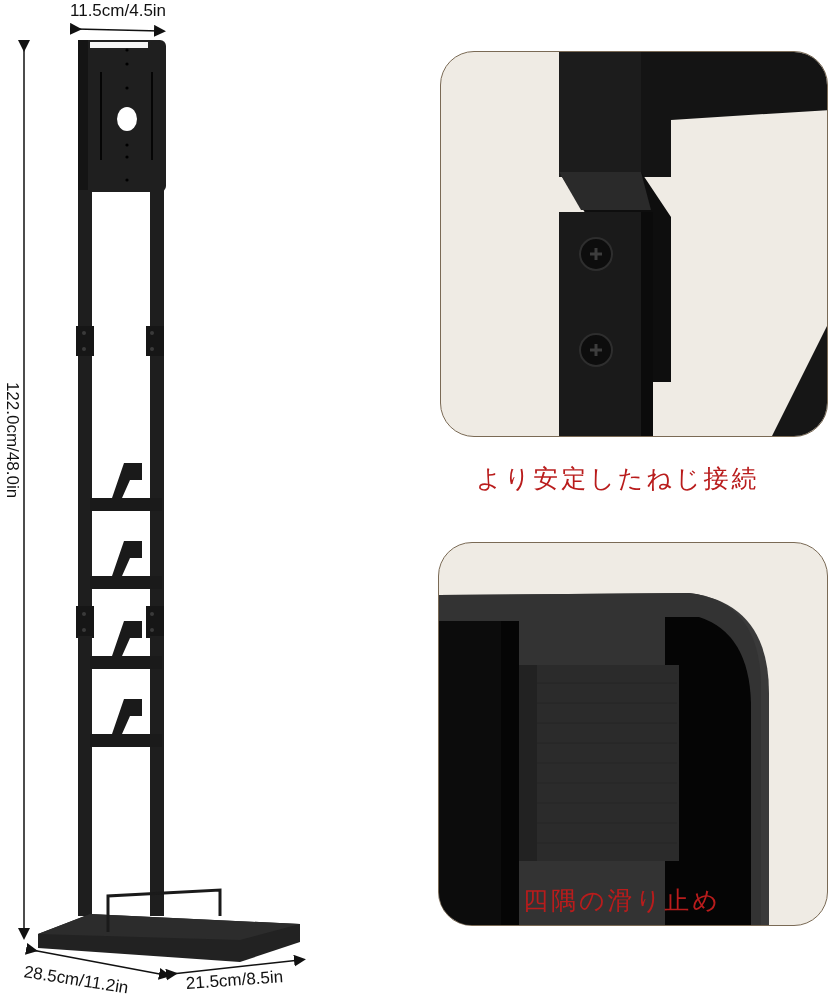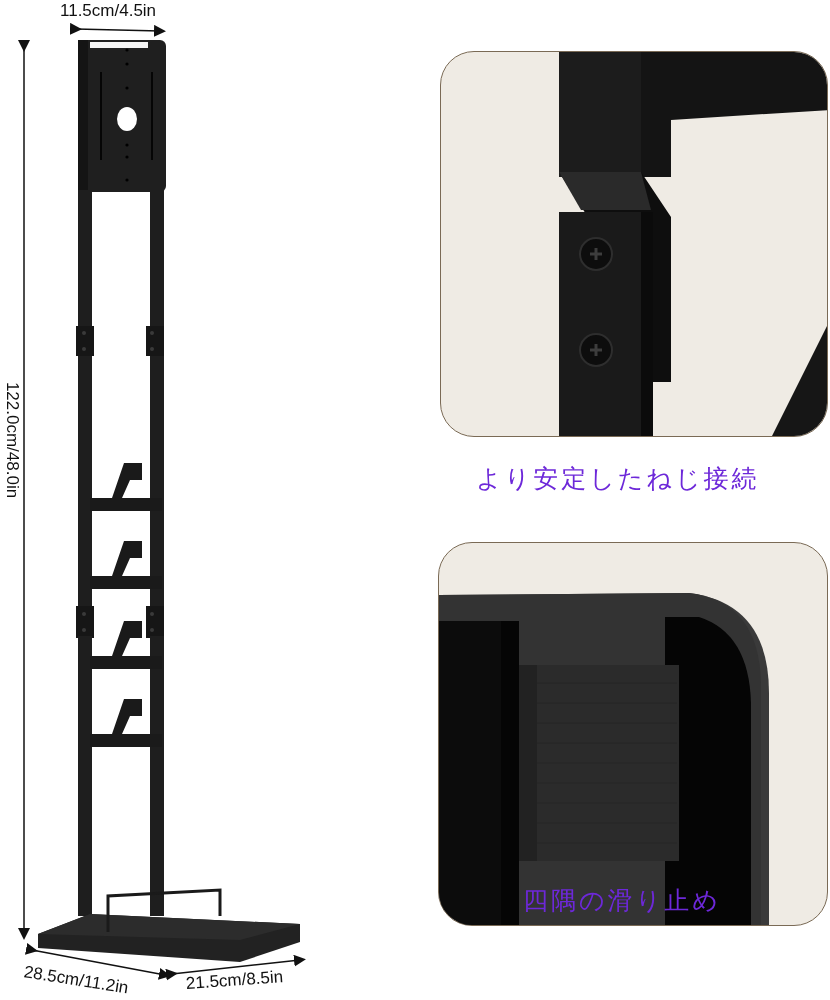--- a/index.html
+++ b/index.html
@@ -1,20 +1,20 @@
 <!DOCTYPE html>
 <html><head>
 <meta charset="utf-8">
 <style>
   html, body { margin: 0; padding: 0; background: #ffffff; }
   body { width: 830px; height: 1000px; position: relative; overflow: hidden;
          font-family: "DejaVu Sans", "Liberation Sans", sans-serif; color: #111; }
   .abs { position: absolute; }
   .dim-text { position: absolute; font-family: "Liberation Sans", sans-serif; font-size: 17px; color: #111; white-space: nowrap; }
-  .caption { position: absolute; font-family: "DejaVu Sans", sans-serif; font-size: 25px; letter-spacing: 3px; color: #6d28d9; white-space: nowrap; }
+  .caption { position: absolute; font-family: "DejaVu Sans", sans-serif; font-size: 25px; letter-spacing: 3px; color: #b91c1c; white-space: nowrap; }
   .panel { position: absolute; border: 1.5px solid #7a6a55; border-radius: 34px; background: #efebe4; overflow: hidden; box-sizing: border-box; }
   svg { display: block; }
 </style>
 </head>
 <body>
 
 <div class="abs" style="left:0;top:0;width:420px;height:1000px;">
   <svg width="420" height="1000" viewBox="0 0 420 1000">
     <defs>
       <marker id="arr" markerWidth="8" markerHeight="8" refX="4" refY="4" orient="auto">
@@ -78,21 +78,21 @@
       <polygon points="112,734 124,699 142,699 142,716 130,716 122,734"></polygon>
     </g>
 
     <polygon points="38,934 90,914 300,924 300,942 240,962 38,948" fill="#222"></polygon>
     <polygon points="38,934 90,914 300,924 240,940" fill="#2c2c2c"></polygon>
 
     <path d="M108,932 L108,896 L220,890 L220,916" stroke="#1a1a1a" stroke-width="3" fill="none"></path>
   </svg>
 </div>
 
-<div class="dim-text" style="left:60px;top:1px;">11.5cm/4.5in</div>
+<div class="dim-text" style="left:70px;top:1px;">11.5cm/4.5in</div>
 <div class="dim-text" style="left:-68px;top:430px;transform:rotate(90deg);transform-origin:center;width:160px;text-align:center;">122.0cm/48.0in</div>
 <div class="dim-text" style="left:24px;top:962px;transform:rotate(9deg);transform-origin:left center;">28.5cm/11.2in</div>
 <div class="dim-text" style="left:186px;top:974px;transform:rotate(-4deg);transform-origin:left center;">21.5cm/8.5in</div>
 
 <div class="panel" style="left:440px;top:51px;width:388px;height:386px;">
   <svg width="388" height="386" viewBox="0 0 388 386">
 
     <rect x="118" y="0" width="82" height="125" fill="#1c1c1c"></rect>
 
     <polygon points="200,0 388,0 388,58 230,68 230,125 200,125" fill="#141414"></polygon>

